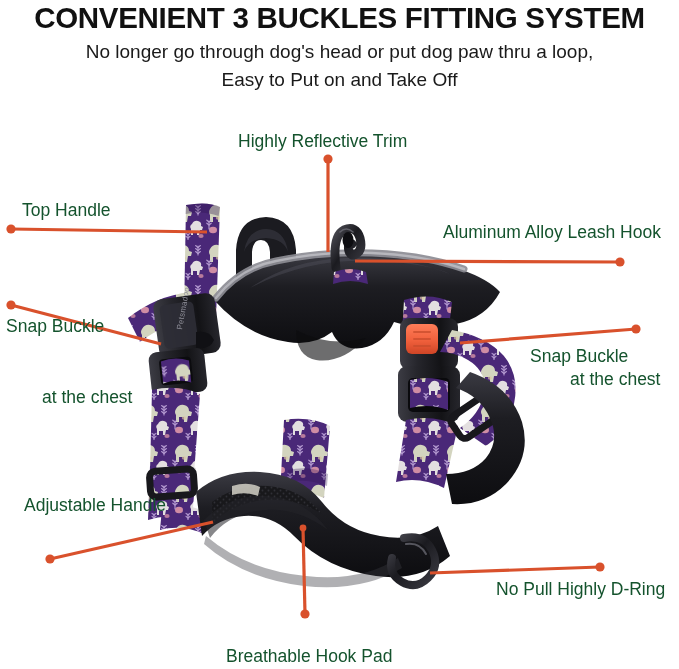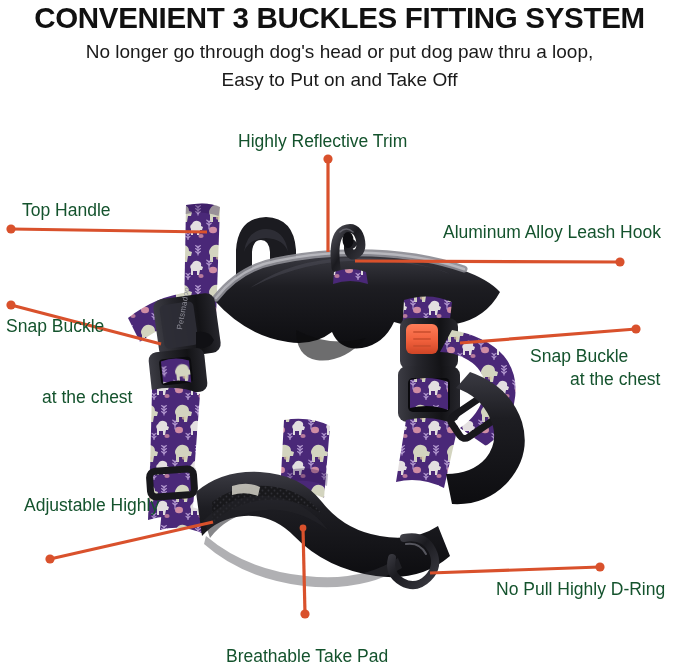--- a/index.html
+++ b/index.html
@@ -304,24 +304,24 @@
     <span>Snap Buckle</span>
     <span class="l2 indent">at the chest</span>
   </div>
 
   <div class="callout-label" style="left:530px; top:345px;">
     <span>Snap Buckle</span>
     <span class="l2 indent-neck">at the chest</span>
   </div>
 
   <div class="callout-label" style="left:24px; top:494px;">
-    <span>Adjustable Highly</span>
+    <span>Adjustable Handle</span>
   </div>
 
   <div class="callout-label" style="left:496px; top:578px;">
     <span>No Pull Highly D-Ring</span>
   </div>
 
   <div class="callout-label" style="left:226px; top:645px;">
-    <span>Breathable Take Pad</span>
+    <span>Breathable Hook Pad</span>
   </div>
 
 </div>
 
 </body></html>

